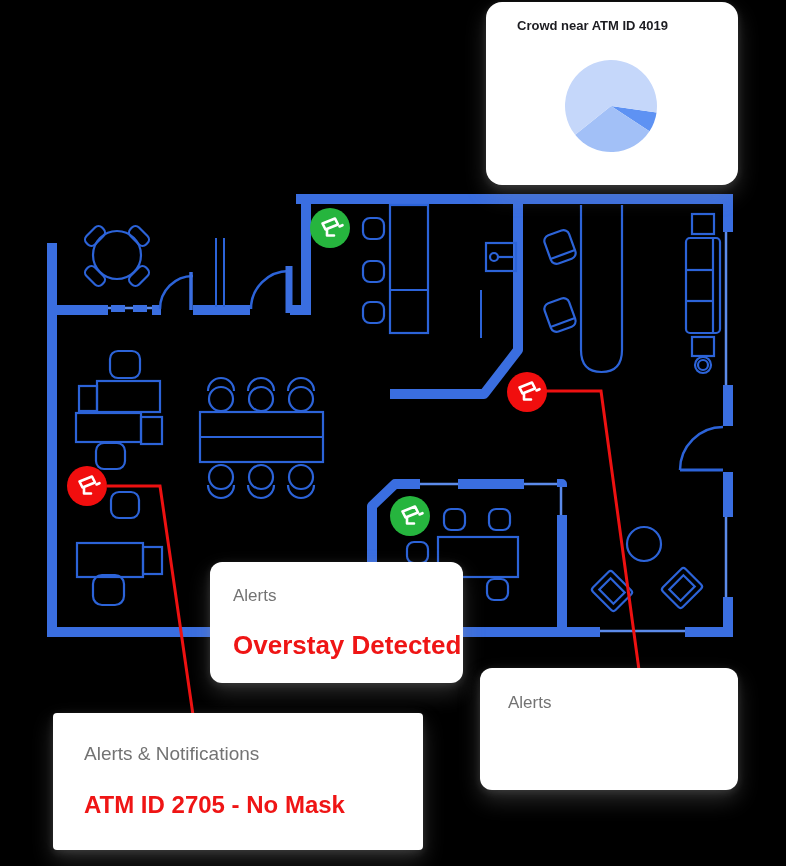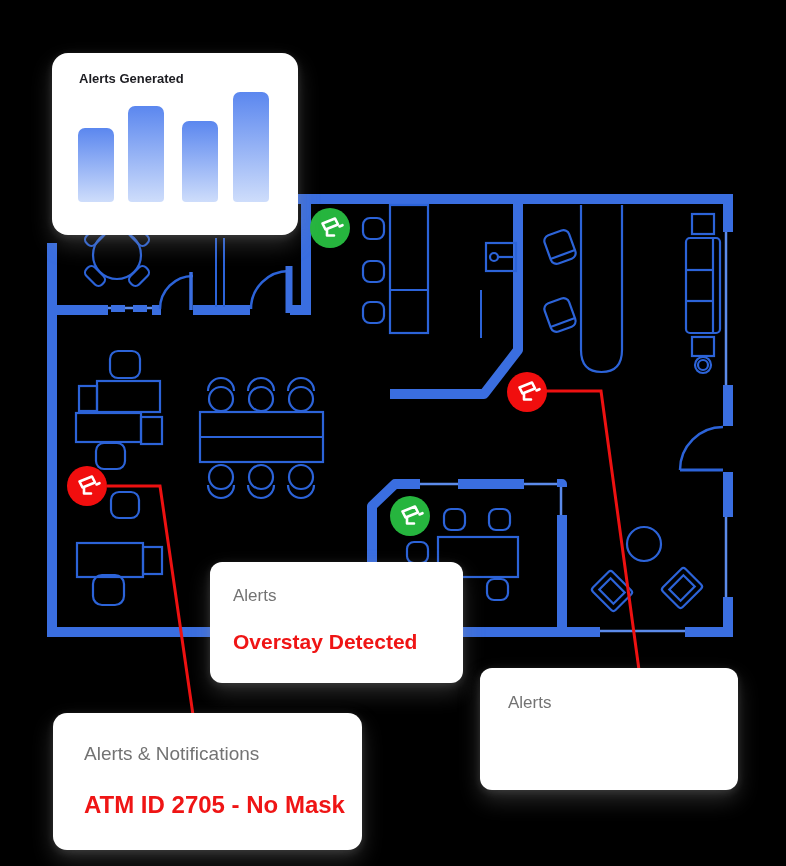--- a/index.html
+++ b/index.html
@@ -3,21 +3,21 @@
 <meta charset="utf-8">
 <style>
   html,body{margin:0;padding:0;background:#000;}
   #stage{position:relative;width:786px;height:866px;background:#000;overflow:hidden;
          font-family:"Liberation Sans", sans-serif;}
   #floorplan{position:absolute;left:0;top:0;}
   .card{position:absolute;background:#fff;border-radius:16px;
         box-shadow:0 10px 22px rgba(150,150,150,.28),0 2px 8px rgba(150,150,150,.22);}
   .card-sm-title{font-size:13px;font-weight:600;color:#1c1c21;}
   .alert-label{font-size:17px;color:#737373;}
-  .alert-msg{font-size:21px;font-weight:700;color:#EF1515;}
+  .alert-msg{font-size:26px;font-weight:700;color:#EF1515;}
   .camera{position:absolute;width:40px;height:40px;border-radius:50%;}
   .camera svg{position:absolute;left:0;top:0;width:40px;height:40px;}
   #bars{position:absolute;left:0;top:0;width:246px;height:182px;}
   .bar{position:absolute;bottom:33px;width:36px;border-radius:7px 7px 4px 4px;
        background:linear-gradient(to bottom,#5B87EF 0%,#CEDDFB 100%);}
 </style>
 </head>
 <body>
 
 <div id="stage">
@@ -221,38 +221,37 @@
   <div class="camera" style="left: 390px; top: 496px; background: rgb(38, 181, 62);">
     <svg viewBox="0 0 40 40">
       <g stroke="#fff" stroke-width="2.6" fill="none" stroke-linecap="round" stroke-linejoin="round">
         <path d="M12.5,15.5 L25,10.5 L28,16.5 L15.5,21.5 Z"></path>
           <path d="M29.5,18.5 L32.5,17.2"></path>
           <path d="M17,21.5 L17,27.5 L24,27.5"></path>
       </g>
     </svg>
   </div>
 
-  <div class="card" style="left:52px;top:53px;width:246px;height:182px">
-    <div class="card-sm-title" style="position:absolute;left:27px;top:18px">Alerts Generated</div>
-    <div id="bars">
-        <div class="bar" style="left: 26px; height: 74px; background: linear-gradient(rgb(91, 135, 239) 0%, rgb(206, 221, 251) 100%);"></div>
-        <div class="bar" style="left: 76px; height: 96px; background: linear-gradient(rgb(91, 135, 239) 0%, rgb(206, 221, 251) 100%);"></div>
-        <div class="bar" style="left: 130px; height: 81px; background: linear-gradient(rgb(91, 135, 239) 0%, rgb(206, 221, 251) 100%);"></div>
-        <div class="bar" style="left: 181px; height: 110px; background: linear-gradient(rgb(91, 135, 239) 0%, rgb(206, 221, 251) 100%);"></div>
-      </div>
-  </div>
-
+
+  <div class="card" style="left:486px;top:2px;width:252px;height:183px">
+    <div class="card-sm-title" style="position:absolute;left:31px;top:16px">Crowd near ATM ID 4019</div>
+    <svg id="pie" width="110" height="110" viewBox="0 0 110 110" style="position:absolute;left:70px;top:49px">
+        <path d="M55,55 L100.55233116211224,61.40196264416301 A46,46 0 0 1 93.49115841911222,80.18790828065731 Z" fill="#5E92F3"></path>
+        <path d="M55,55 L93.49115841911222,80.18790828065731 A46,46 0 0 1 19.150453613152195,83.82377532276519 Z" fill="#A2C0F7"></path>
+        <path d="M55,55 L19.150453613152195,83.82377532276519 A46,46 0 1 1 100.55233116211224,61.40196264416301 Z" fill="#C5D7FA"></path>
+      </svg>
+  </div>
 
   <div class="card" style="left:210px;top:562px;width:253px;height:121px;border-radius:12px">
     <div class="alert-label" style="position:absolute;left:23px;top:24px">Alerts</div>
     <div class="alert-msg" style="position:absolute;left:23px;top:68px">Overstay Detected</div>
   </div>
 
   <div class="card" style="left:480px;top:668px;width:258px;height:122px;border-radius:12px">
     <div class="alert-label" style="position:absolute;left:28px;top:25px">Alerts</div>
   </div>
 
-  <div class="card" style="left:53px;top:713px;width:309px;height:137px;border-radius:14px">
+  <div class="card" style="left:53px;top:713px;width:370px;height:137px;border-radius:4px">
     <div class="alert-label" style="position:absolute;left:31px;top:30px;font-size:19px">Alerts &amp; Notifications</div>
     <div class="alert-msg" style="position:absolute;left:31px;top:78px;font-size:24px">ATM ID 2705 - No Mask</div>
   </div>
 
 </div>
 
 </body></html>

